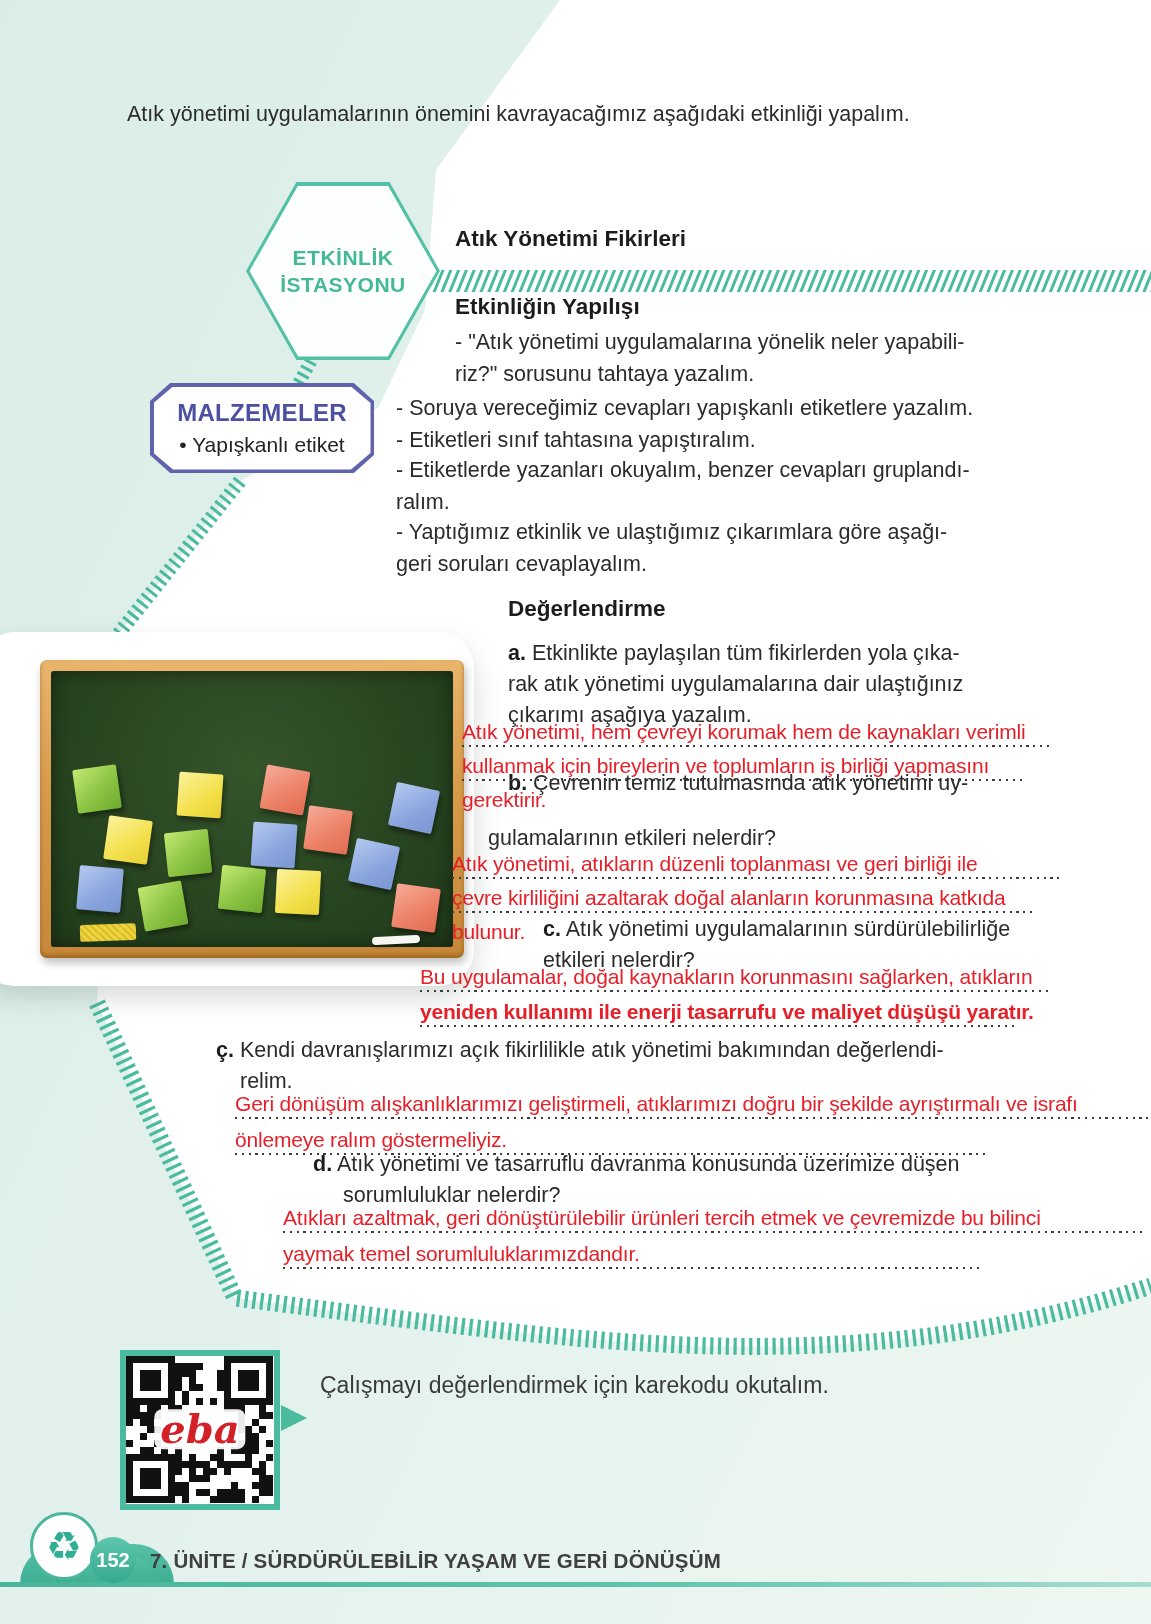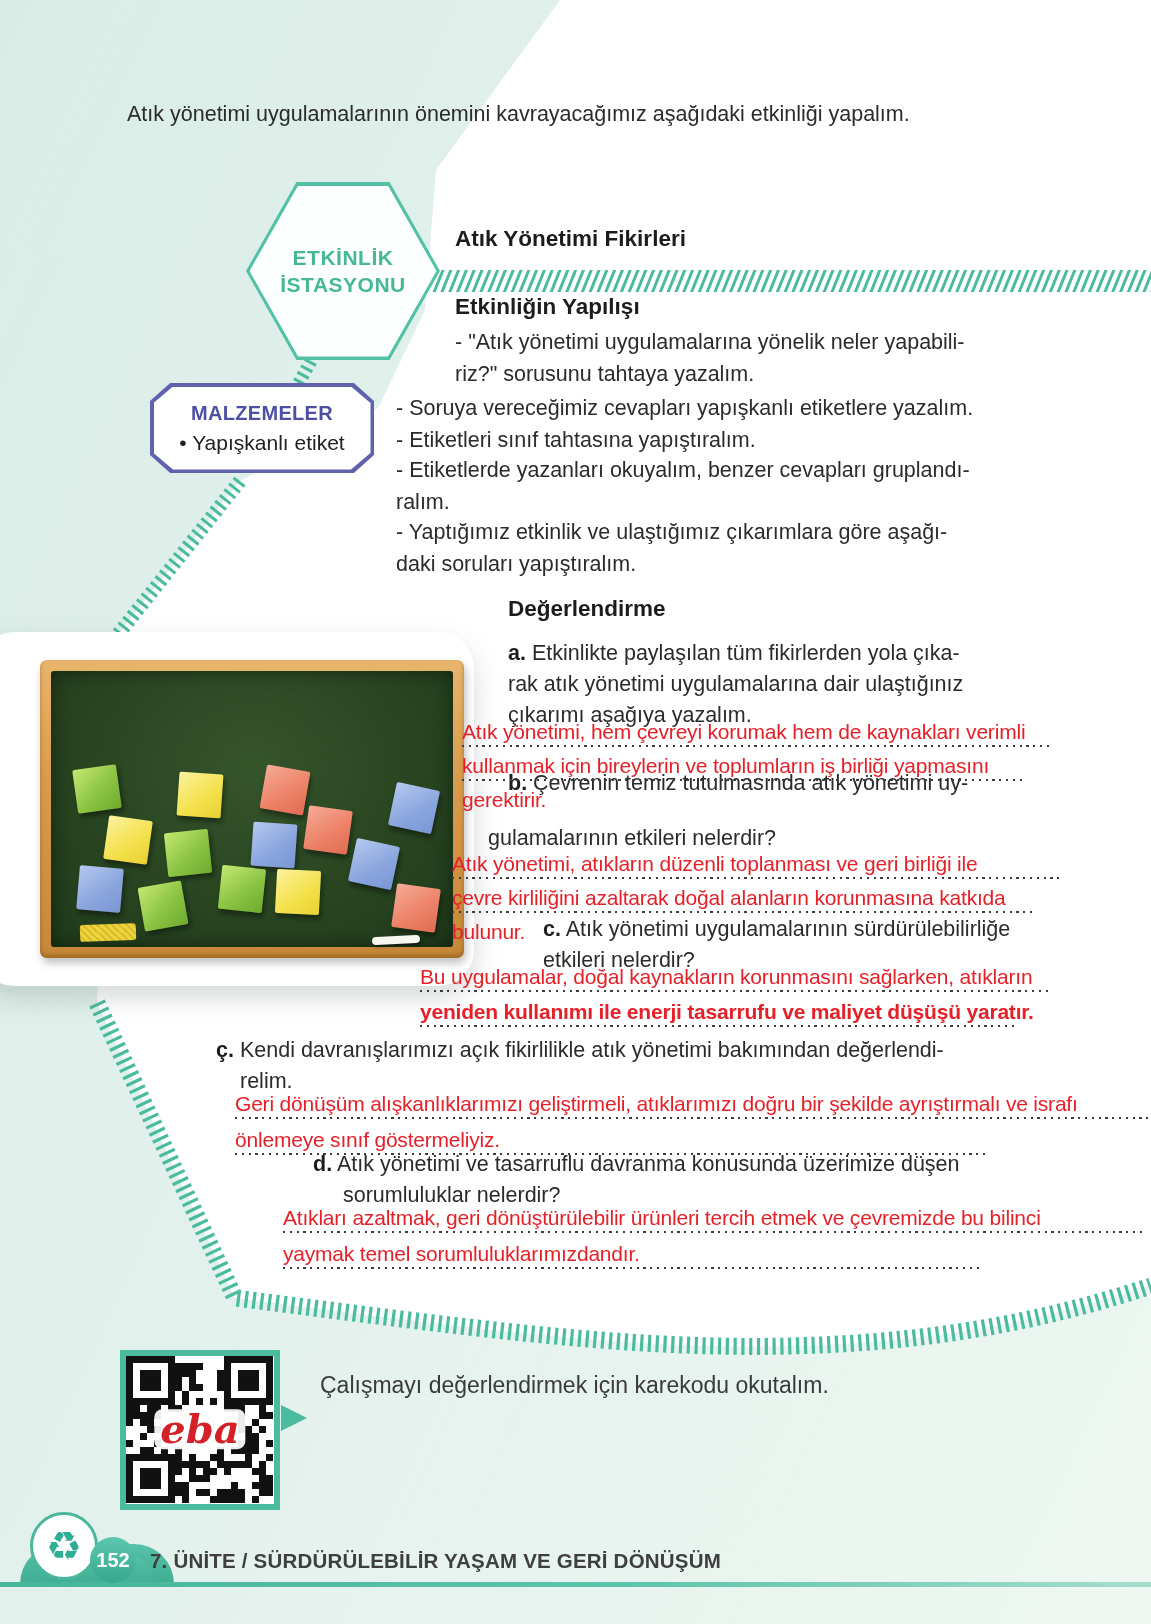--- a/index.html
+++ b/index.html
@@ -23,21 +23,21 @@
   #hex-inner{position:absolute;left:3.5px;top:3.5px;right:3.5px;bottom:3.5px;
     clip-path:polygon(26% 0,74% 0,100% 50%,74% 100%,26% 100%,0 50%);background:#fdfffe;
     display:flex;flex-direction:column;align-items:center;justify-content:center;}
   #hex-inner div{font-weight:bold;font-size:21px;color:#45b896;letter-spacing:0.5px;line-height:1.3;}
   
   #mat-outer{position:absolute;left:150px;top:383px;width:224px;height:90px;z-index:6;
     clip-path:polygon(9% 0,91% 0,100% 20%,100% 80%,91% 100%,9% 100%,0 80%,0 20%);background:#6063ab;}
   #mat-inner{position:absolute;left:3.5px;top:3.5px;right:3.5px;bottom:3.5px;
     clip-path:polygon(9% 0,91% 0,100% 20%,100% 80%,91% 100%,9% 100%,0 80%,0 20%);background:#fff;
     display:flex;flex-direction:column;align-items:center;justify-content:center;}
-  #mat-title{font-weight:bold;font-size:20px;color:#4d50a2;letter-spacing:0.3px;}
+  #mat-title{font-weight:bold;font-size:24px;color:#4d50a2;letter-spacing:0.3px;}
   #mat-item{font-size:21px;color:#222;margin-top:6px;}
   
   #board-card{position:absolute;left:-22px;top:632px;width:496px;height:354px;background:#fff;
     border-radius:36px;box-shadow:0 12px 26px rgba(90,110,100,0.25);z-index:2;}
   #board-frame{position:absolute;left:40px;top:660px;width:424px;height:298px;border-radius:7px;
     background:linear-gradient(180deg,#e9b56c 0%,#d99c4c 40%,#c68838 100%);
     box-shadow:inset 0 -3px 4px rgba(120,70,10,0.5), 2px 5px 9px rgba(0,0,0,0.25);z-index:3;}
   #board-green{position:absolute;left:11px;top:11px;right:11px;bottom:11px;border-radius:3px;
     background:radial-gradient(ellipse at 50% 35%, #35552b 0%, #2a4722 50%, #1f3a1a 100%);
     box-shadow:inset 0 0 18px rgba(0,0,0,0.45);}
@@ -104,21 +104,21 @@
   <div class="bt bold" style="left:455px;top:226px;font-size:22.5px;">Atık Yönetimi Fikirleri</div>
   <div class="bt bold" style="left:455px;top:294px;font-size:22.5px;">Etkinliğin Yapılışı</div>
 
   <div class="bt" style="left:455px;top:330px;">- "Atık yönetimi uygulamalarına yönelik neler yapabili-</div>
   <div class="bt" style="left:455px;top:362px;">riz?" sorusunu tahtaya yazalım.</div>
   <div class="bt" style="left:396px;top:396px;">- Soruya vereceğimiz cevapları yapışkanlı etiketlere yazalım.</div>
   <div class="bt" style="left:396px;top:428px;">- Etiketleri sınıf tahtasına yapıştıralım.</div>
   <div class="bt" style="left:396px;top:458px;">- Etiketlerde yazanları okuyalım, benzer cevapları gruplandı-</div>
   <div class="bt" style="left:396px;top:490px;">ralım.</div>
   <div class="bt" style="left:396px;top:520px;">- Yaptığımız etkinlik ve ulaştığımız çıkarımlara göre aşağı-</div>
-  <div class="bt" style="left:396px;top:552px;">daki soruları yapıştıralım.</div>
+  <div class="bt" style="left:396px;top:552px;">geri soruları cevaplayalım.</div>
 
   <div id="mat-outer">
     <div id="mat-inner">
       <div id="mat-title">MALZEMELER</div>
       <div id="mat-item"><span>•</span> <span>Yapışkanlı etiket</span></div>
     </div>
   </div>
 
   <div id="board-card"></div>
   <div id="board-frame">
@@ -159,21 +159,21 @@
   <div class="red" style="left:452px;top:920px;">bulunur.</div>
 
   <div class="bt" style="left:543px;top:917px;"><span class="bold">c.</span> <span>Atık yönetimi uygulamalarının sürdürülebilirliğe</span></div>
   <div class="bt" style="left:543px;top:948px;">etkileri nelerdir?</div>
   <div class="red lead" style="left:420px;top:965px;width:632px;">Bu uygulamalar, doğal kaynakların korunmasını sağlarken, atıkların</div>
   <div class="red lead" style="left:420px;top:1000px;width:596px;font-weight:bold;">yeniden kullanımı ile enerji tasarrufu ve maliyet düşüşü yaratır.</div>
 
   <div class="bt" style="left:216px;top:1038px;"><span class="bold">ç.</span> <span>Kendi davranışlarımızı açık fikirlilikle atık yönetimi bakımından değerlendi-</span></div>
   <div class="bt" style="left:240px;top:1069px;">relim.</div>
   <div class="red lead clip" style="left:235px;top:1092px;width:916px;">Geri dönüşüm alışkanlıklarımızı geliştirmeli, atıklarımızı doğru bir şekilde ayrıştırmalı ve israfı</div>
-  <div class="red lead" style="left:235px;top:1128px;width:755px;">önlemeye sınıf göstermeliyiz.</div>
+  <div class="red lead" style="left:235px;top:1128px;width:755px;">önlemeye ralım göstermeliyiz.</div>
 
   <div class="bt" style="left:313px;top:1152px;"><span class="bold">d.</span> <span>Atık yönetimi ve tasarruflu davranma konusunda üzerimize düşen</span></div>
   <div class="bt" style="left:343px;top:1183px;">sorumluluklar nelerdir?</div>
   <div class="red lead" style="left:283px;top:1206px;width:860px;">Atıkları azaltmak, geri dönüştürülebilir ürünleri tercih etmek ve çevremizde bu bilinci</div>
   <div class="red lead" style="left:283px;top:1242px;width:700px;">yaymak temel sorumluluklarımızdandır.</div>
 
   <div id="qr-box">
     <svg id="qr-svg" width="148" height="148" viewBox="0 0 148 148">
         <g id="qr-cells" fill="#111">
           <rect x="49" y="7" width="7" height="7"></rect>

